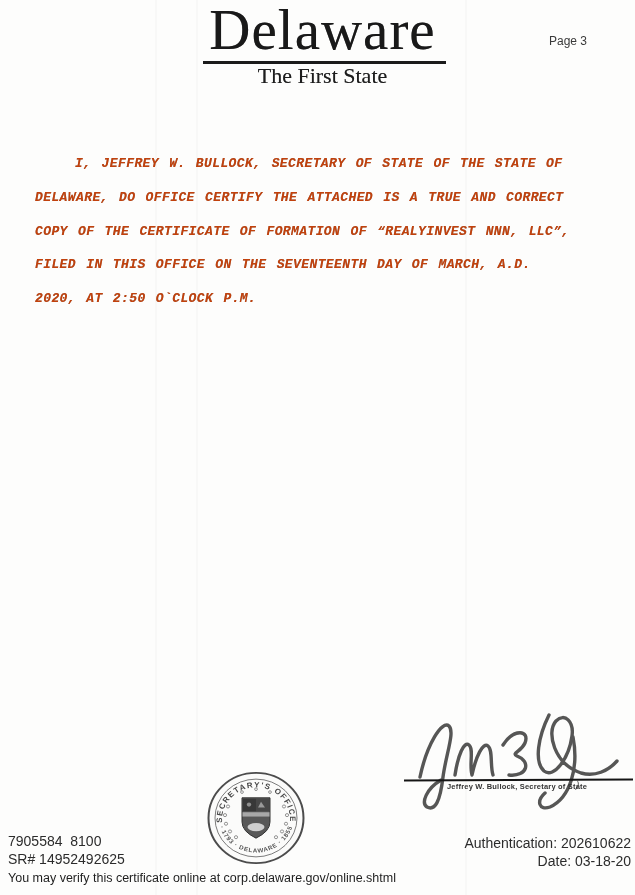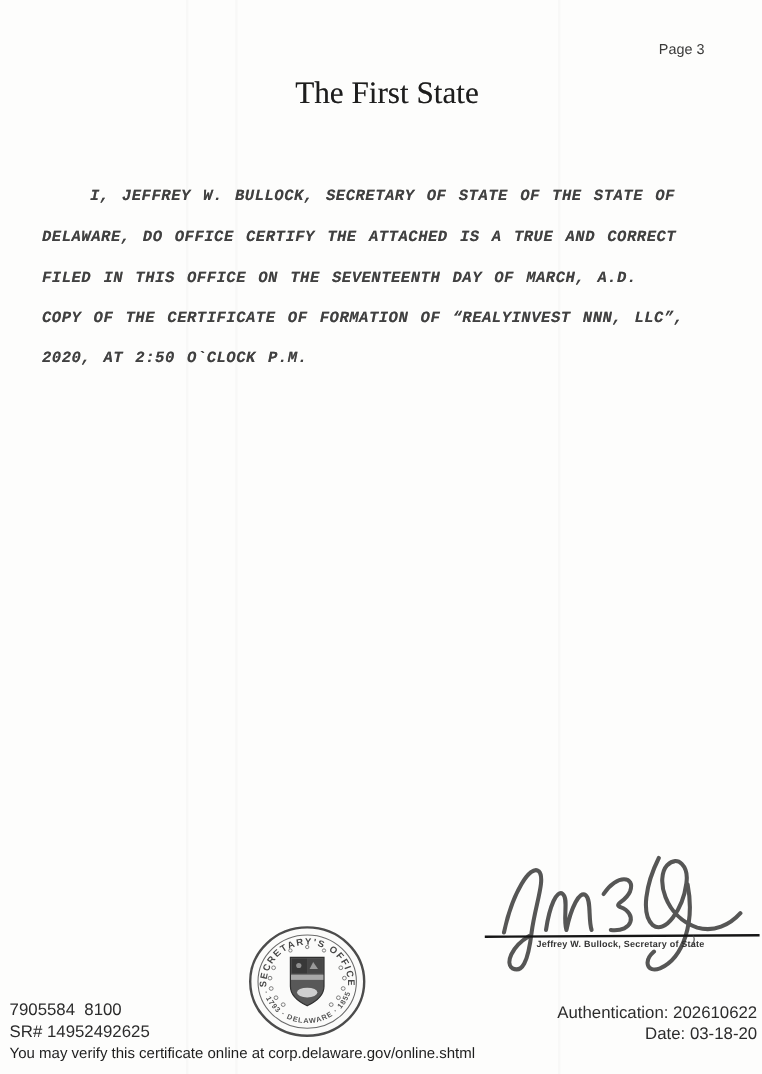--- a/index.html
+++ b/index.html
@@ -15,32 +15,32 @@
   .title {
     display:inline-block; transform:translateX(7px);
     font-family:"Liberation Serif", serif; font-size:57px; line-height:60px;
     color:#191919; letter-spacing:1px;
     border-bottom:3px solid #1b1b1b; padding:0 10px 1px 6px;
     text-shadow:0 0 0.6px rgba(0,0,0,0.55);
   }
   .subtitle-wrap { position:absolute; top:63px; left:0; right:0; text-align:center; }
   .subtitle {
     display:inline-block; transform:translateX(5px);
-    font-family:"Liberation Serif", serif; font-size:26px; color:#1d1d1d;
+    font-family:"Liberation Serif", serif; font-size:22px; color:#1d1d1d;
     text-shadow:0 0 0.5px rgba(0,0,0,0.45);
   }
   .page-label { position:absolute; left:549px; top:34px; font-size:12px; color:#3a3a3a; }
 
   
   .cert-body {
     position:absolute; left:35px; top:147px; width:548px;
     font-family:"Liberation Mono", "DejaVu Sans Mono", monospace;
     font-style:italic; font-weight:bold;
     font-size:13px; line-height:33.8px;
-    letter-spacing:0.4px; word-spacing:2px; color:#404040;
+    letter-spacing:0.4px; word-spacing:2px; color:#c2410c;
     text-shadow:0 0 0.5px rgba(0,0,0,0.4);
   }
   .cert-line { white-space:nowrap; }
   .cert-line.first { text-indent:40px; }
 
   
   .sig-svg { position:absolute; left:398px; top:690px; width:237px; height:125px; }
   .sig-line { position:absolute; left:404px; top:779px; width:229px; height:2px; background:#151515; transform:rotate(-0.3deg); }
   .sig-caption {
     position:absolute; left:447px; top:782px; width:138px; text-align:center;
@@ -61,30 +61,33 @@
 </style>
 </head>
 <body>
 
 <div class="page">
 
   <div class="scan-streak" style="left:155px"></div>
   <div class="scan-streak" style="left:196px"></div>
   <div class="scan-streak" style="left:465px"></div>
 
+  <div class="title-wrap">
+    <span class="title">Delaware</span>
+  </div>
   <div class="subtitle-wrap">
     <span class="subtitle">The First State</span>
   </div>
   <div class="page-label">Page 3</div>
 
   <div class="cert-body">
     <div class="cert-line first">I, JEFFREY W. BULLOCK, SECRETARY OF STATE OF THE STATE OF</div>
     <div class="cert-line">DELAWARE, DO OFFICE CERTIFY THE ATTACHED IS A TRUE AND CORRECT</div>
+    <div class="cert-line">COPY OF THE CERTIFICATE OF FORMATION OF “REALYINVEST NNN, LLC”,</div>
     <div class="cert-line">FILED IN THIS OFFICE ON THE SEVENTEENTH DAY OF MARCH, A.D.</div>
-    <div class="cert-line">COPY OF THE CERTIFICATE OF FORMATION OF “REALYINVEST NNN, LLC”,</div>
     <div class="cert-line">2020, AT 2:50 O`CLOCK P.M.</div>
   </div>
 
   <svg class="sig-svg" viewBox="0 0 237 125" fill="none" stroke="#3f3f3f" stroke-width="3.4" stroke-linecap="round" stroke-linejoin="round" opacity="0.88">
     <path d="M22,87 C29,54 44,30 51,36 C57,42 48,64 45,87 C42,112 37,121 29,117 C23,113 28,99 43,90"></path>
     <path d="M57,85 C60,65 66,51 71,55 C76,59 71,75 74,85 C78,66 85,52 90,56 C95,60 92,76 95,85"></path>
     <path d="M105,55 C116,38 132,40 127,53 C123,62 113,63 119,66 C133,71 130,87 111,85"></path>
     <path d="M151,25 C140,47 136,72 146,81 C156,89 171,68 174,46 C176,32 167,22 158,31 C148,42 156,74 183,83 C197,87 210,81 219,71"></path>
     <path d="M175,47 C181,78 172,108 152,117 C141,121 138,111 147,103"></path>
   </svg>

